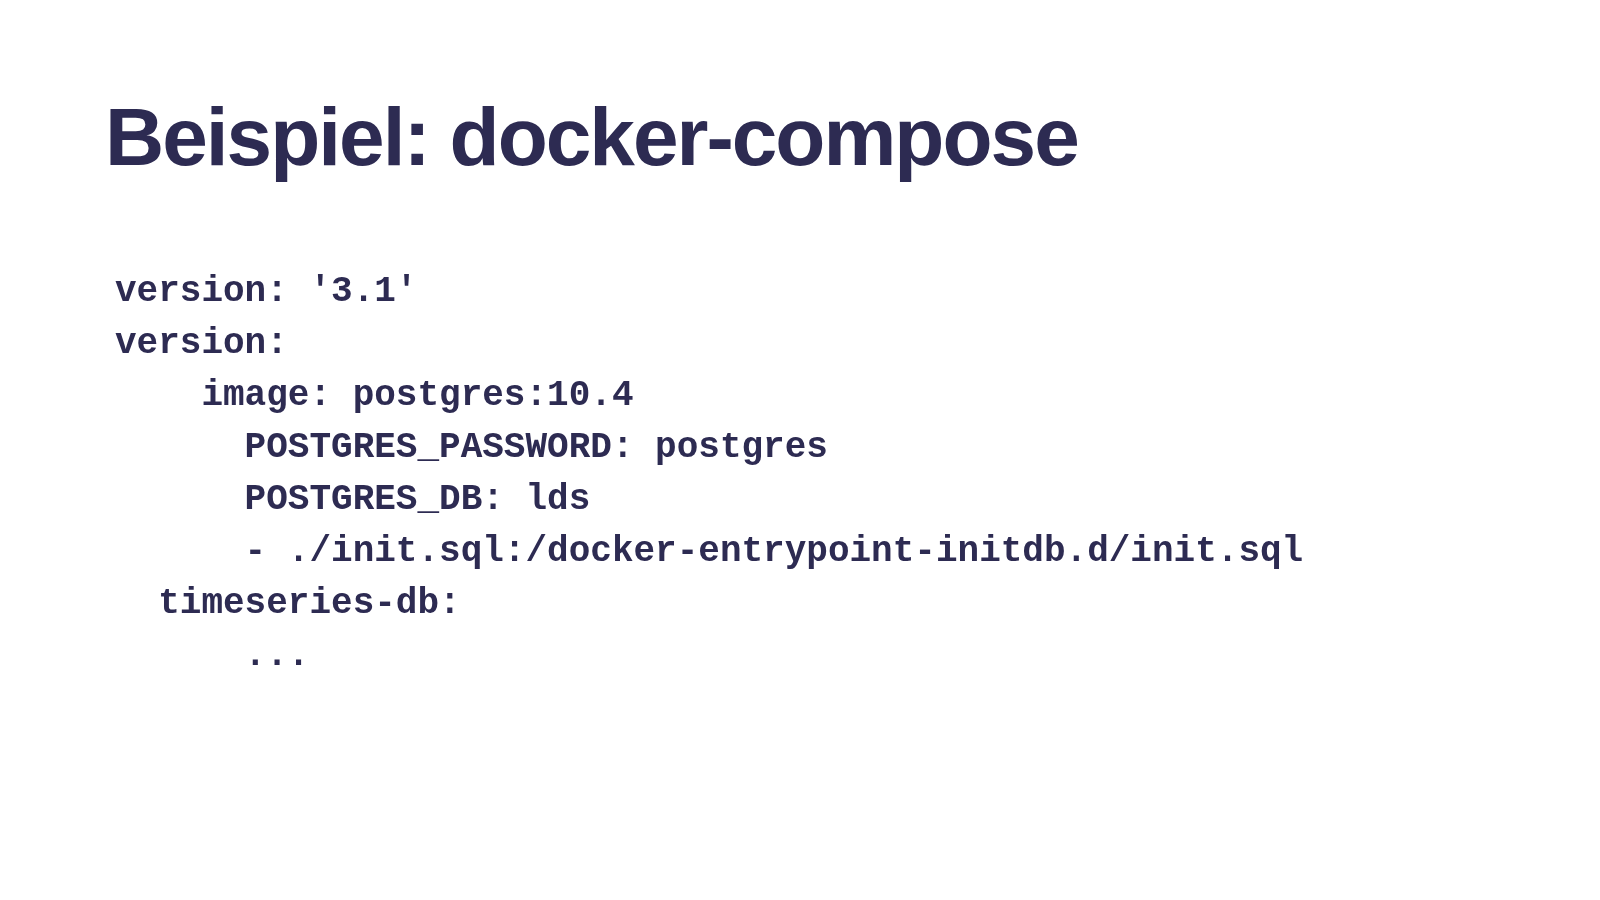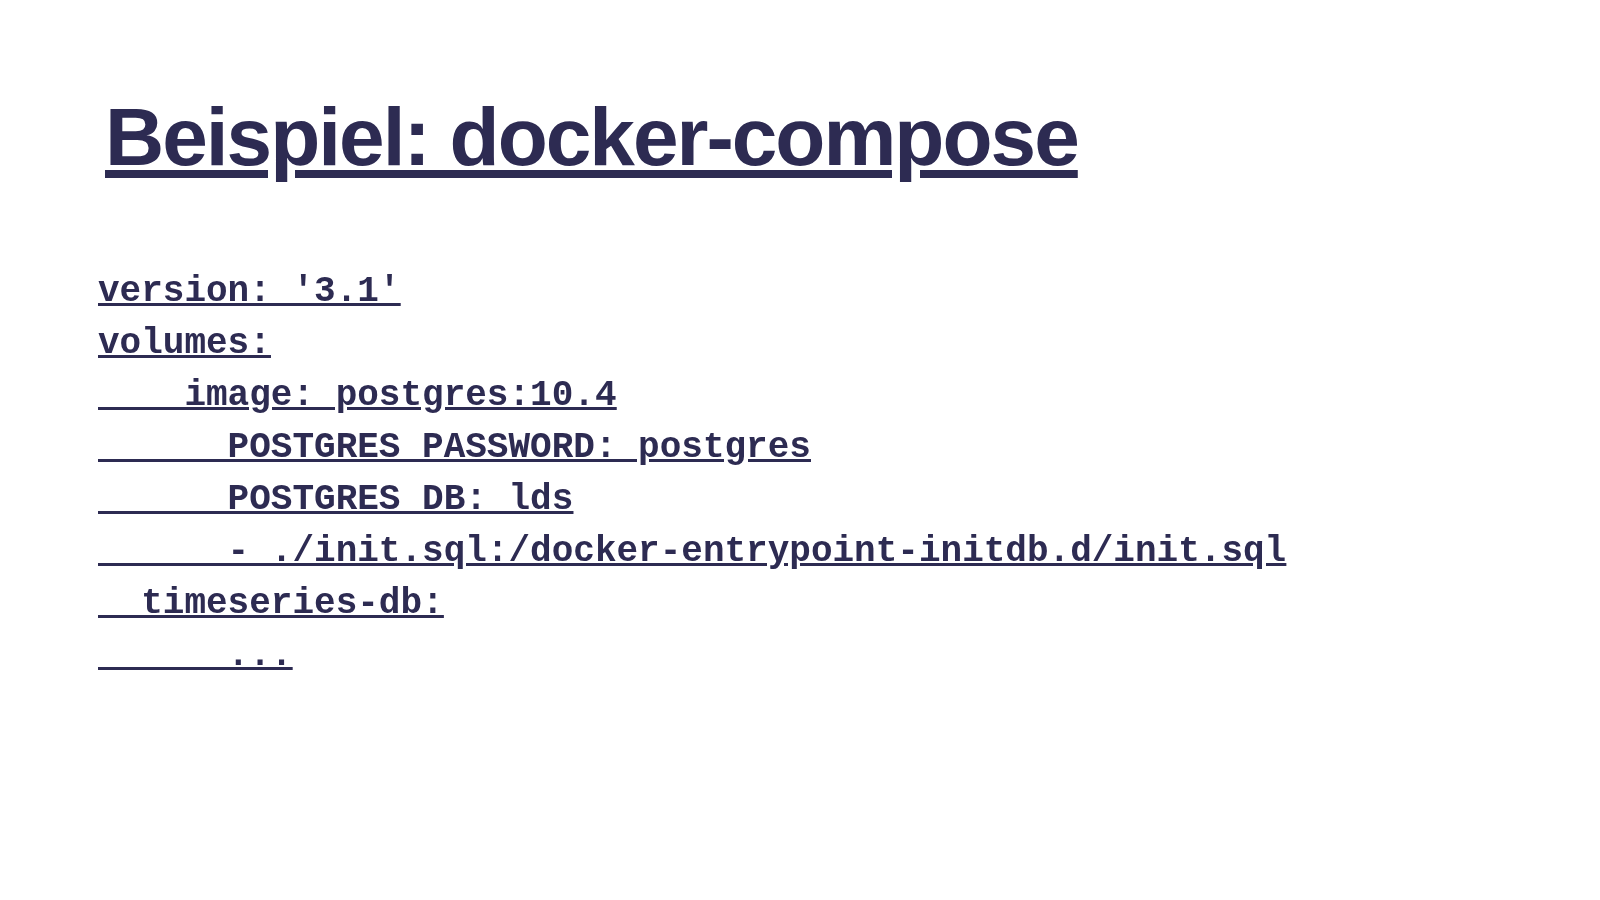--- a/index.html
+++ b/index.html
@@ -1,15 +1,15 @@
 <!DOCTYPE html>
 <html><head>
 <meta charset="utf-8">
 <style>
-  * { margin: 0; padding: 0; box-sizing: border-box; text-decoration: underline; }
+  * { margin: 0; padding: 0; box-sizing: border-box; }
   html, body {
     width: 1600px;
     height: 900px;
     background: #ffffff;
     overflow: hidden;
     font-family: "Liberation Sans", sans-serif;
   }
   .slide {
     position: relative;
     width: 1600px;
@@ -23,21 +23,21 @@
     font-family: "Liberation Sans", "DejaVu Sans", sans-serif;
     font-weight: 800;
     font-size: 82px;
     line-height: 1.1;
     letter-spacing: -2px;
     color: #2d2b52;
     white-space: nowrap;
   }
   .code-block {
     position: absolute;
-    left: 98px;
+    left: 115px;
     top: 266px;
     color: #2d2b52;
   }
   .code-line {
     font-family: "Liberation Mono", "DejaVu Sans Mono", monospace;
     font-weight: bold;
     font-size: 36px;
     line-height: 52px;
     white-space: pre;
     color: #2d2b52;
@@ -45,21 +45,21 @@
 </style>
 </head>
 <body>
 
 <div class="slide">
 
   <h1 class="slide-title">Beispiel: docker-compose</h1>
 
   <div class="code-block">
     <div class="code-line">version: '3.1'</div>
-    <div class="code-line">volumes:</div>
+    <div class="code-line">version:</div>
     <div class="code-line">    image: postgres:10.4</div>
     <div class="code-line">      POSTGRES_PASSWORD: postgres</div>
     <div class="code-line">      POSTGRES_DB: lds</div>
     <div class="code-line">      - ./init.sql:/docker-entrypoint-initdb.d/init.sql</div>
     <div class="code-line">  timeseries-db:</div>
     <div class="code-line">      ...</div>
   </div>
 
 </div>
 

